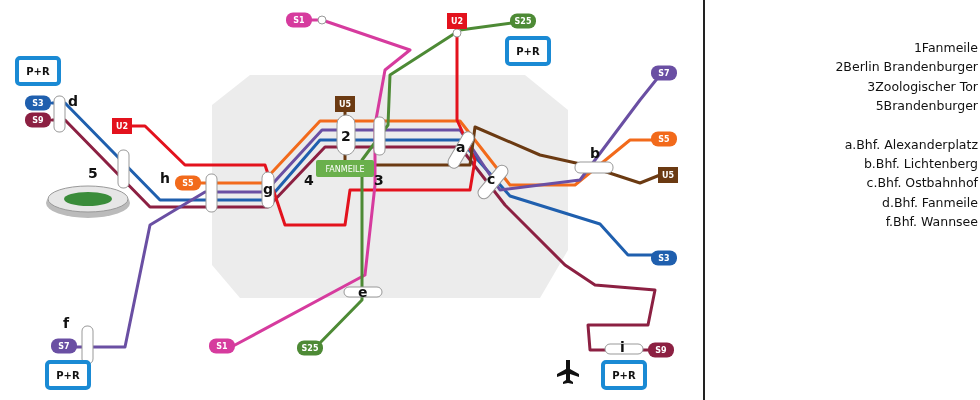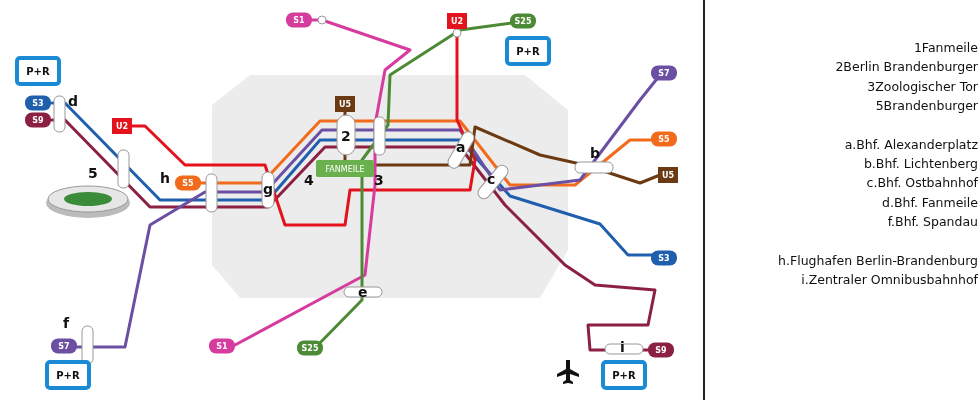--- a/index.html
+++ b/index.html
@@ -179,20 +179,16 @@
       <div class="row"><span class="key" style="width: 10px;">2</span><span>Berlin Brandenburger</span></div>
       <div class="row"><span class="key" style="width: 10px;">3</span><span>Zoologischer Tor</span></div>
       <div class="row"><span class="key" style="width: 10px;">5</span><span>Brandenburger</span></div>
     </div>
   <div class="gap"></div>
   <div id="legend-stations">
       <div class="row"><span class="key">a.</span><span>Bhf. Alexanderplatz</span></div>
       <div class="row"><span class="key">b.</span><span>Bhf. Lichtenberg</span></div>
       <div class="row"><span class="key">c.</span><span>Bhf. Ostbahnhof</span></div>
       <div class="row"><span class="key">d.</span><span>Bhf. Fanmeile</span></div>
-      <div class="row"><span class="key">f.</span><span>Bhf. Spandau</span></div>
+      <div class="row"><span class="key">f.</span><span>Bhf. Wannsee</span></div>
     </div>
   <div class="gap"></div>
-  <div id="legend-other">
-      <div class="row"><span class="key">h.</span><span>Flughafen Berlin-Brandenburg</span></div>
-      <div class="row"><span class="key">i.</span><span>Zentraler Omnibusbahnhof</span></div>
-    </div>
 </div>
 
 </body></html>

